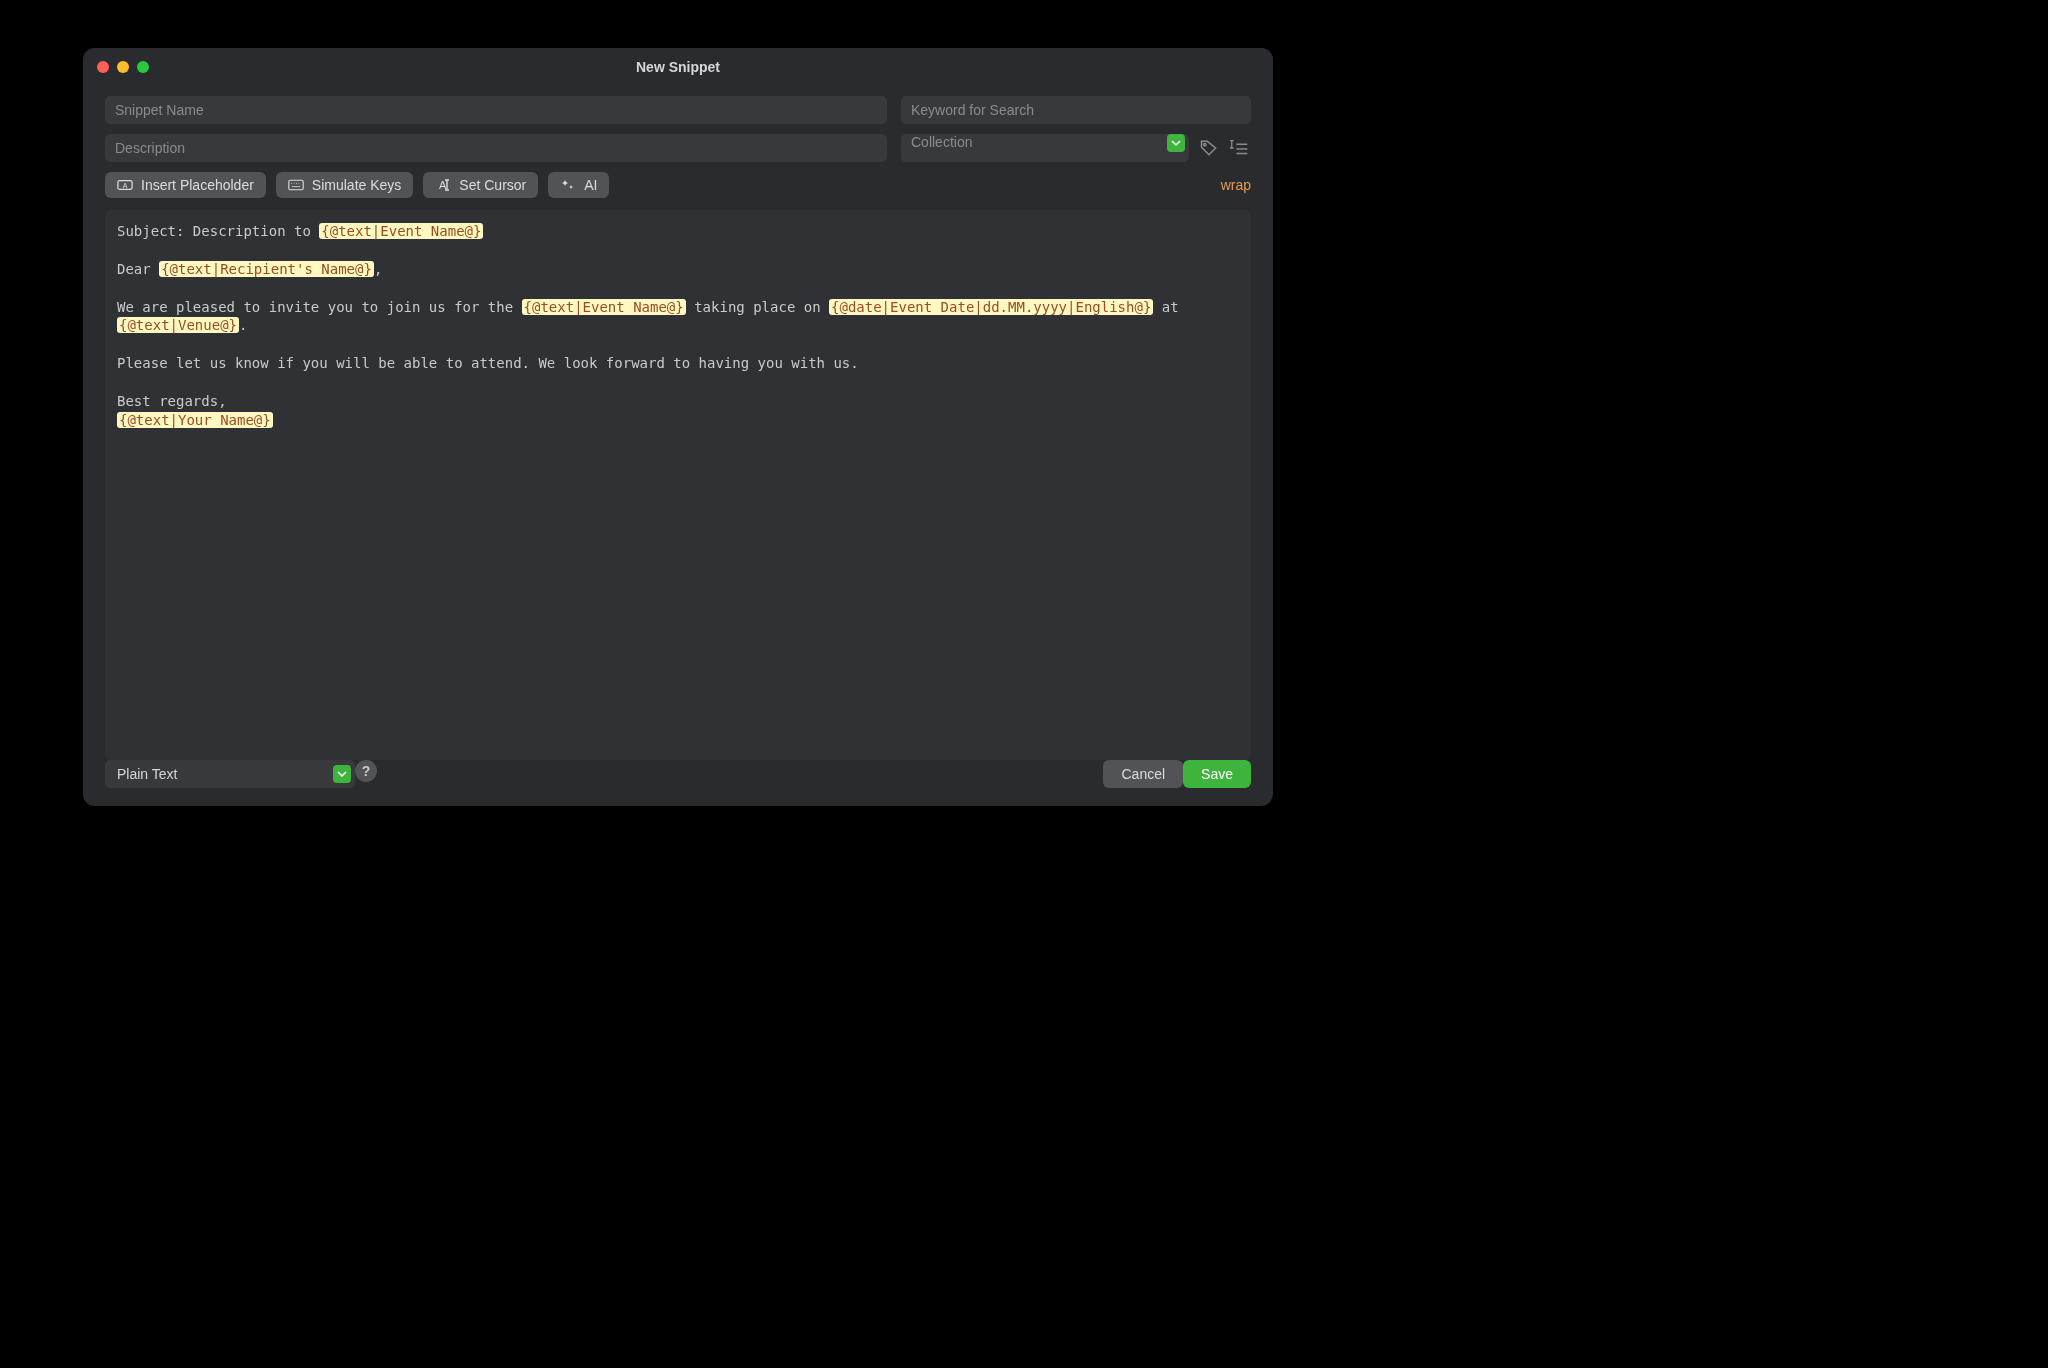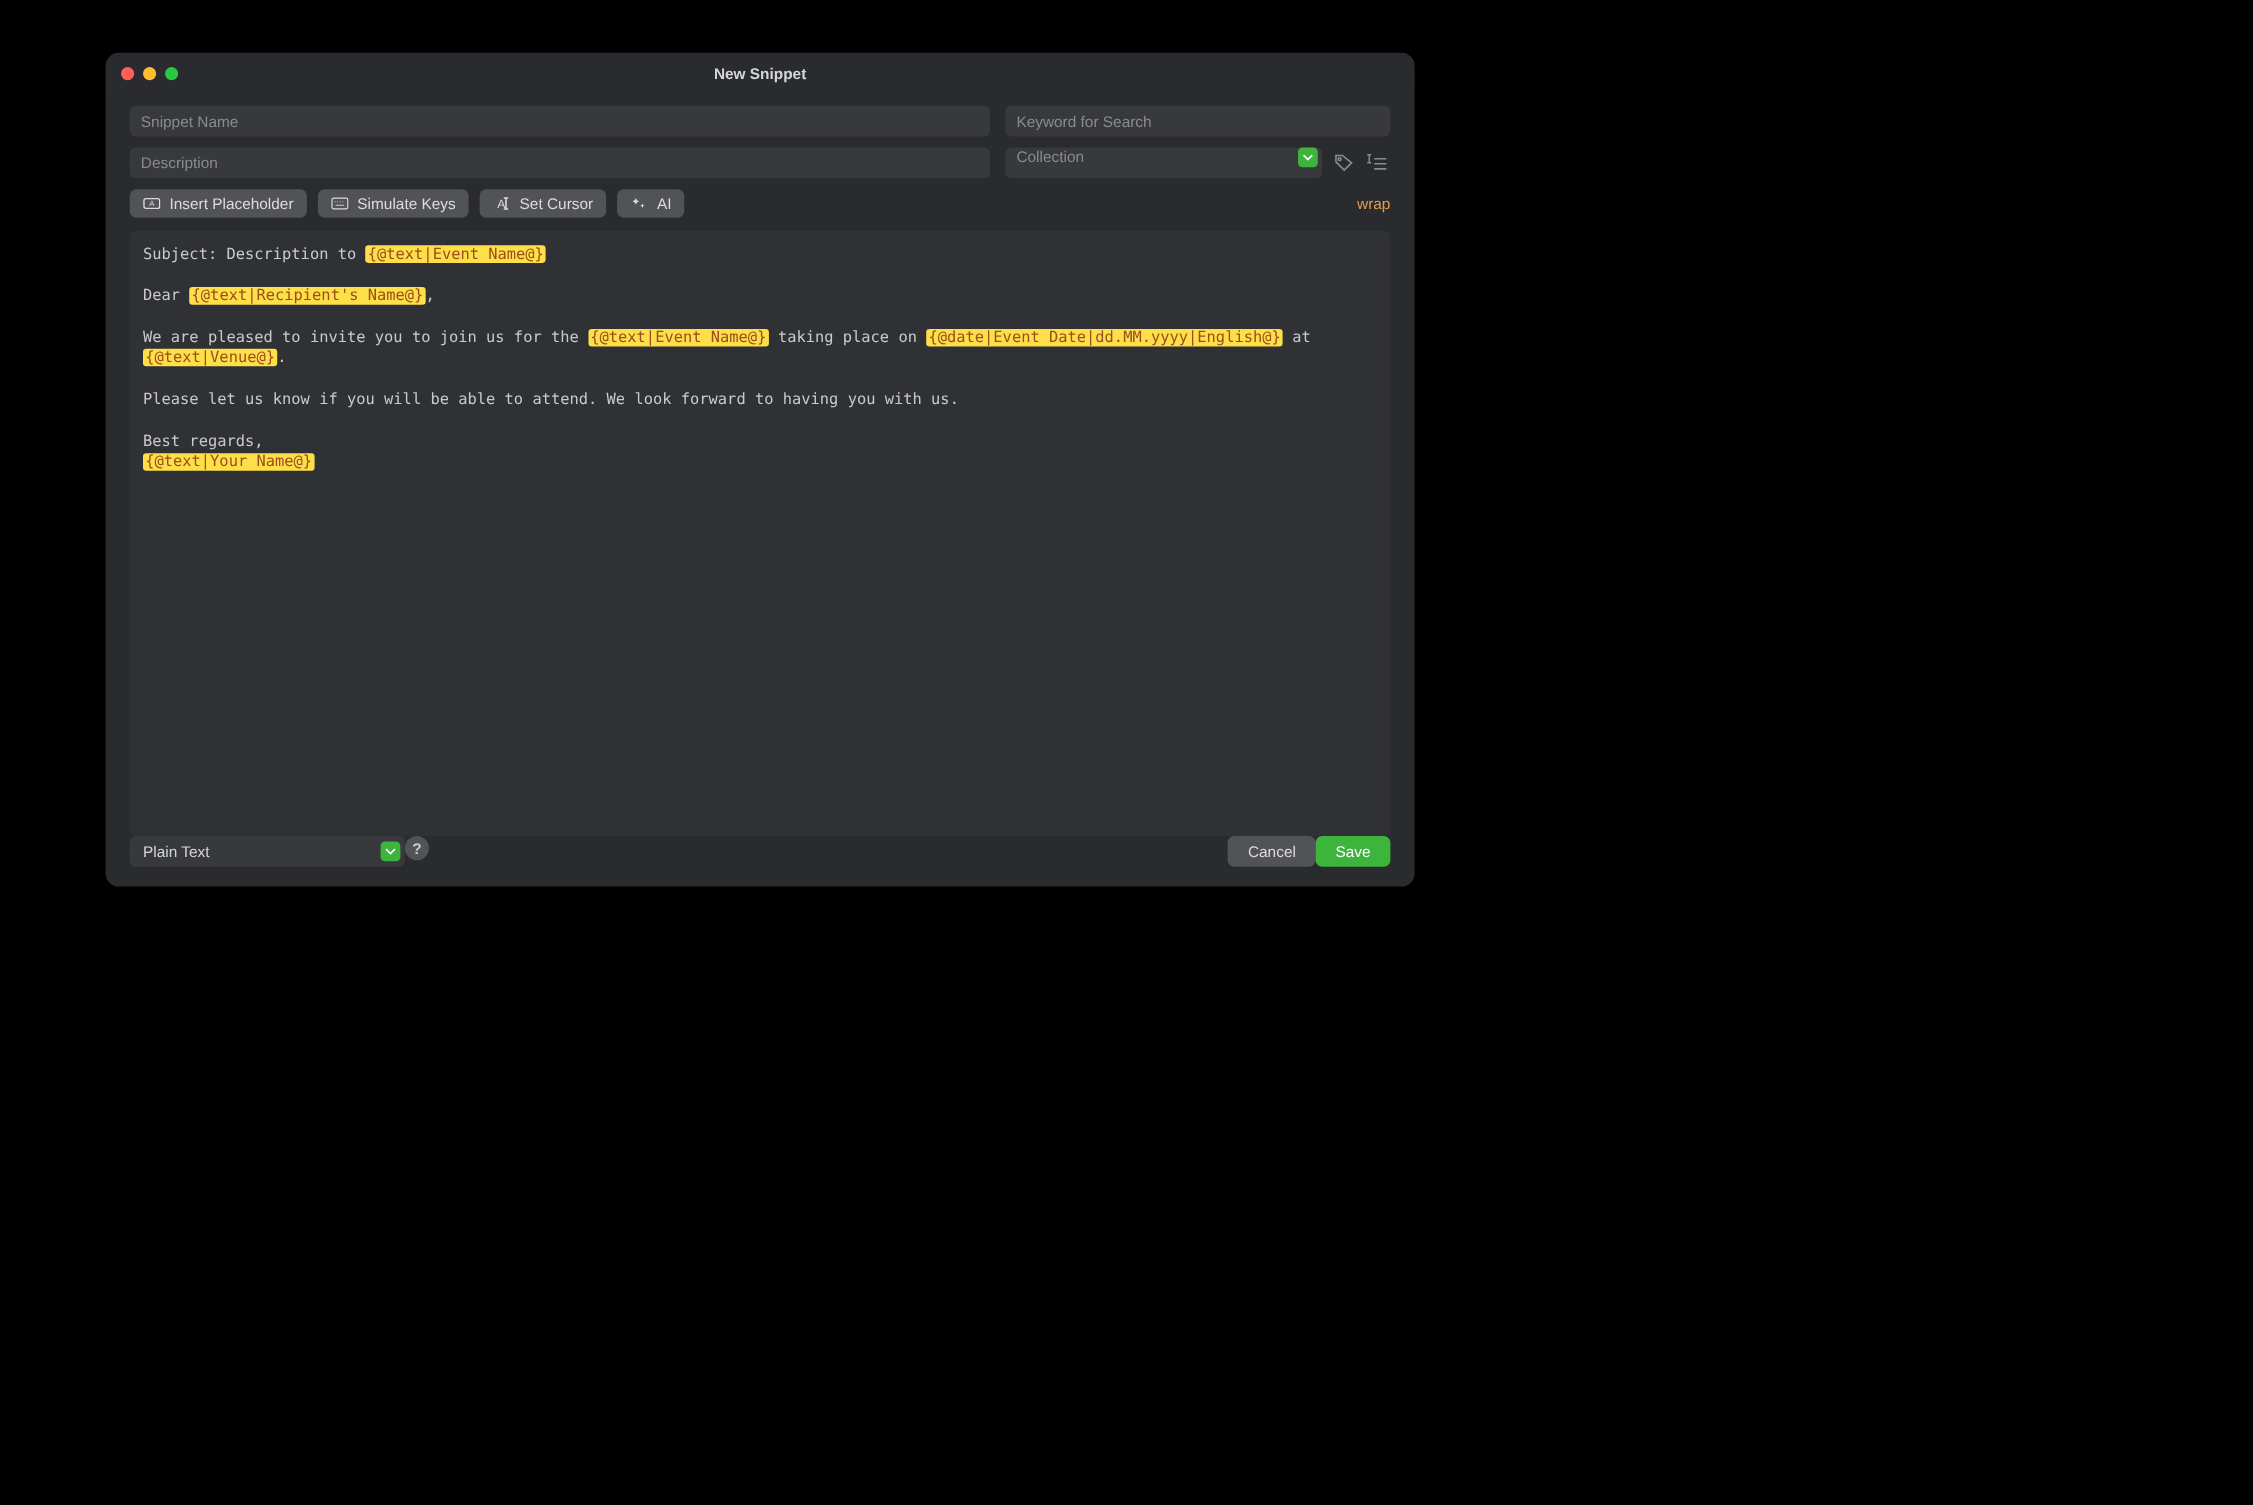--- a/index.html
+++ b/index.html
@@ -5,21 +5,21 @@
   * { box-sizing: border-box; margin: 0; padding: 0; }
   body {
     background: #000;
     font-family: -apple-system, BlinkMacSystemFont, "Segoe UI", Helvetica, Arial, sans-serif;
     width: 2048px;
     height: 1368px;
     position: relative;
   }
   .window {
     position: absolute;
-    left: 96px;
+    left: 83px;
     top: 48px;
     width: 1190px;
     height: 758px;
     background: #2a2b2e;
     border-radius: 12px;
     overflow: hidden;
     box-shadow: 0 20px 60px rgba(0,0,0,0.8);
     display: flex;
     flex-direction: column;
   }
@@ -142,21 +142,21 @@
     flex: 1;
     padding: 12px 12px;
     font-family: ui-monospace, "SF Mono", Menlo, Consolas, monospace;
     font-size: 14px;
     line-height: 1.35;
     color: #c9cacb;
     overflow: hidden;
     white-space: pre-wrap;
   }
   .ph {
-    background: #fde047;
+    background: #fef9c3;
     color: #9c4c1f;
     border-radius: 3px;
     padding: 0 2px;
   }
   .ai-menu {
     position: absolute;
     left: 552px;
     top: 118px;
     width: 320px;
     background: #4e4f52;

